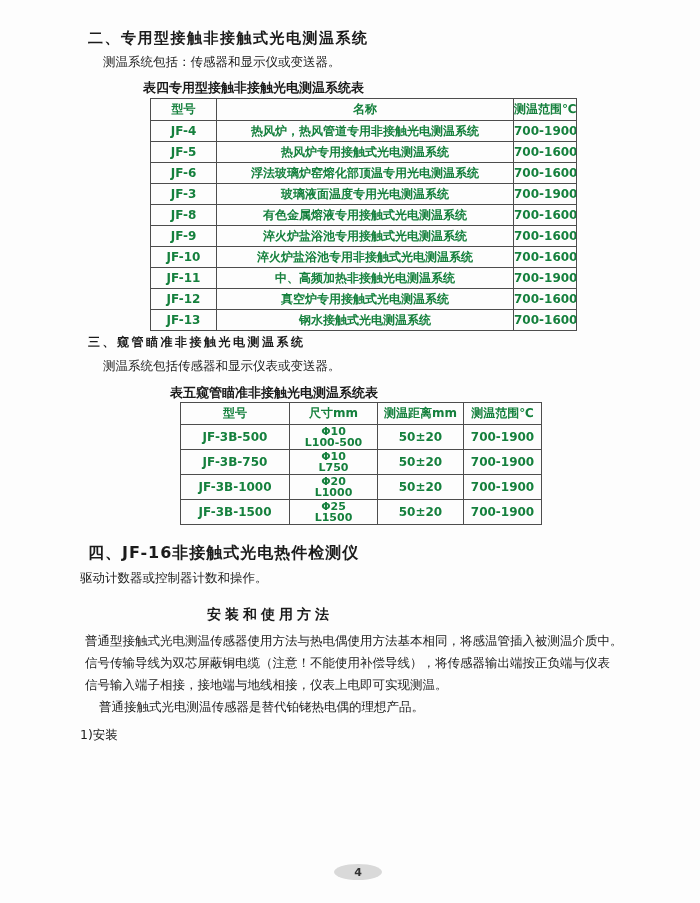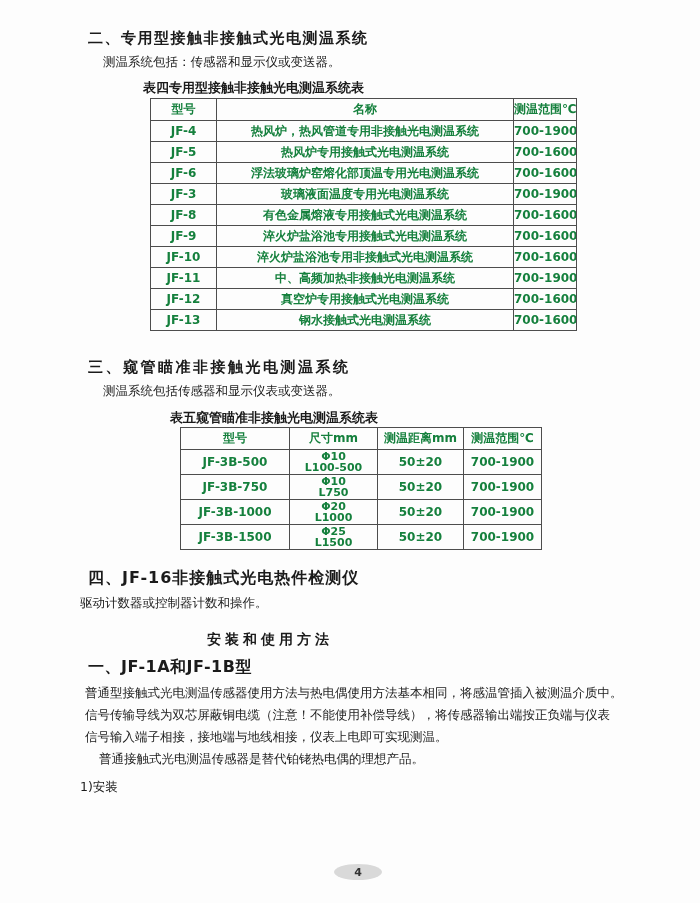--- a/index.html
+++ b/index.html
@@ -13,21 +13,21 @@
   }
   .page { position: relative; width: 700px; height: 903px; padding-top: 28px; box-sizing: border-box; }
 
   .sec-heading {
     margin: 0 0 0 88px;
     font-weight: bold;
     letter-spacing: 1.5px;
     white-space: nowrap;
   }
   .h-s2 { font-size: 15px; line-height: 20px; }
-  .h-s3 { font-size: 15px; line-height: 23px; margin-top: 25px; letter-spacing: 2.5px; }
+  .h-s3 { font-size: 12px; line-height: 23px; margin-top: 0; letter-spacing: 2.5px; }
   .h-s4 { font-size: 16px; line-height: 22px; margin-top: 17px; letter-spacing: 1px; }
   .h-install {
     font-size: 14px; line-height: 23px; font-weight: bold;
     letter-spacing: 4px; margin: 15px 0 0 207px; white-space: nowrap;
   }
   .h-jf1 { font-size: 16px; line-height: 22px; margin-top: 5px; letter-spacing: 0.5px; }
 
   .intro-line {
     margin: 5px 0 0 103px;
     font-size: 12.5px; line-height: 17px;
@@ -227,21 +227,20 @@
       </tr>
     </tbody>
   </table>
 
   <div class="sec-heading h-s4">四、JF-16非接触式光电热件检测仪</div>
   <div class="para">
     <div>驱动计数器或控制器计数和操作。</div>
   </div>
 
   <div class="h-install">安装和使用方法</div>
-  <div class="sec-heading h-jf1">一、JF-1A和JF-1B型</div>
 
   <div class="body-line first-install-line">普通型接触式光电测温传感器使用方法与热电偶使用方法基本相同，将感温管插入被测温介质中。</div>
   <div class="body-line">信号传输导线为双芯屏蔽铜电缆（注意！不能使用补偿导线），将传感器输出端按正负端与仪表</div>
   <div class="body-line">信号输入端子相接，接地端与地线相接，仪表上电即可实现测温。</div>
   <div class="body-line indent-line">普通接触式光电测温传感器是替代铂铑热电偶的理想产品。</div>
 
   <div class="step-label">1)安装</div>
 
   <div class="page-num-badge">
     <span>4</span>

